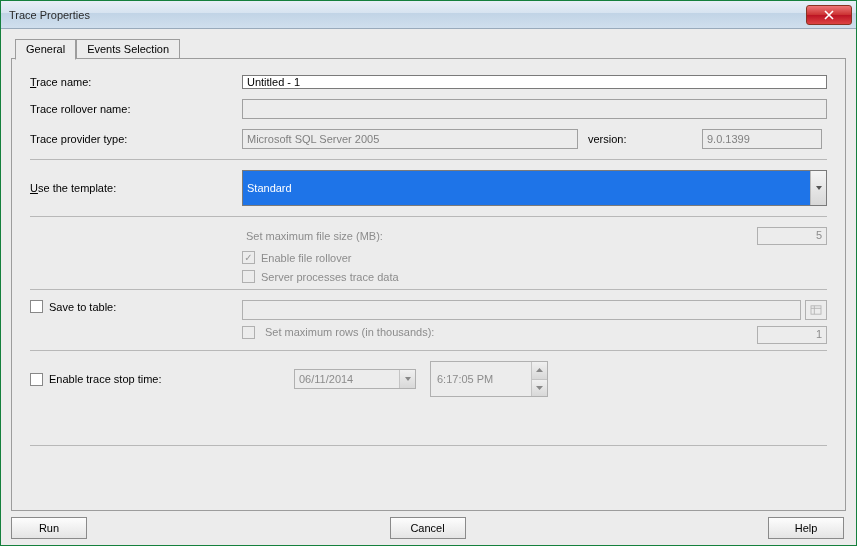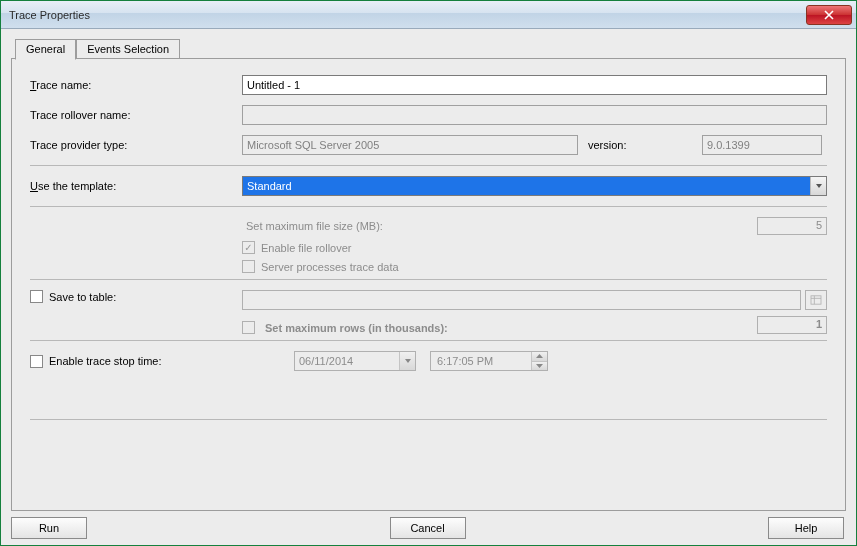--- a/index.html
+++ b/index.html
@@ -85,21 +85,21 @@
   display: flex;
   align-items: center;
   margin-bottom: 10px;
 }
 .row .label {
   width: 212px;
   flex-shrink: 0;
 }
 .row .label .u { text-decoration: underline; }
 .text-input {
-  height: 20px;
+  height: 14px;
   border: 1px solid #7a7a7a;
   background: #fff;
   padding: 1px 4px;
   font: inherit;
   flex: 1;
 }
 .readonly-box {
   height: 20px;
   border: 1px solid #a0a0a0;
   background: #ececec;
@@ -107,21 +107,21 @@
   padding: 1px 4px;
   display: flex;
   align-items: center;
 }
 .readonly-box.blurred { color: transparent; text-shadow: 0 0 6px rgba(120,120,120,0.9); }
 .plain-text { padding: 1px 4px; }
 .version-label { width: 118px; }
 .version-val { width: 120px; }
 .provider-type-val { width: 336px; margin-right: 6px; }
 .template-select {
-  height: 20px;
+  height: 36px;
   border: 1px solid #7a7a7a;
   background: #0f172a;
   flex: 1;
   display: flex;
   align-items: stretch;
   cursor: pointer;
   text-align: right;
 }
 .template-select .sel {
   flex: 1;
@@ -169,21 +169,21 @@
 .sub-chk-row { display:flex; align-items:center; padding-left: 212px; margin-bottom:6px; color:#8c8c8c; gap:6px;}
 .stoptime-row { display:flex; align-items:center; }
 .stoptime-row .chk-cell { width: 264px; }
 .date-combo {
   width: 122px; height:20px; border:1px solid #b0b0b0; background:#ececec;
   display:flex; align-items:stretch; color:#8c8c8c; margin-right:14px;
 }
 .date-combo .val{flex:1; padding:1px 4px; display:flex; align-items:center;}
 .date-combo .dd{width:16px; border-left:1px solid #c4c4c4; display:flex; align-items:center; justify-content:center; background:linear-gradient(to bottom,#f0f0f0,#d8d8d8);}
 .time-combo{
-  width: 118px; height:20px; border:1px solid #b0b0b0; background:#ececec;
+  width: 118px; height:36px; border:1px solid #b0b0b0; background:#ececec;
   display:flex; align-items:stretch; color:#8c8c8c;
 }
 .time-combo .val{flex:1; padding:1px 6px; display:flex; align-items:center;}
 .spin{width:16px; border-left:1px solid #c4c4c4; display:flex; flex-direction:column;}
 .spin .sp{flex:1; display:flex; align-items:center; justify-content:center; background:linear-gradient(to bottom,#f0f0f0,#d8d8d8);}
 .spin .sp:first-child{border-bottom:1px solid #c4c4c4;}
 .spin svg{width:7px; height:4px;}
 .bottom-bar {
   display:flex; justify-content:space-between; gap:6px; padding:6px 2px 0 0;
 }
@@ -279,21 +279,21 @@
         <div class="disabled-box"></div>
         <div class="browse-btn">
           <svg viewBox="0 0 14 12">
               <rect x="1" y="1" width="12" height="10" fill="none" stroke="#b0b0b0"></rect>
               <line x1="1" y1="4" x2="13" y2="4" stroke="#b0b0b0"></line>
               <line x1="5" y1="1" x2="5" y2="11" stroke="#b0b0b0"></line>
             </svg>
         </div>
       </div>
 
-      <div class="sub-chk-row" style="align-items:flex-end;font-weight:bold;">
+      <div class="sub-chk-row" style="align-items:flex-start;">
         <div class="checkbox disabled"></div>
         <span class="sub-label"><span>Set maximum </span><span class="u">r</span><span>ows (in thousands):</span></span>
         <div class="num-box">1</div>
       </div>
 
       <hr class="hr">
 
       <div class="stoptime-row">
         <div class="chk-cell">
           <div class="checkbox"></div>

